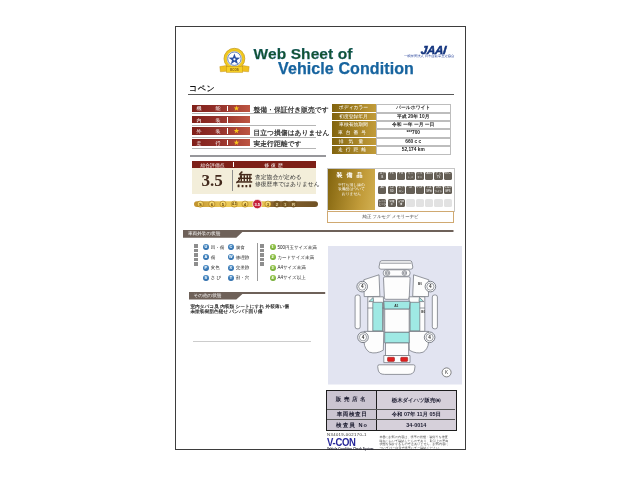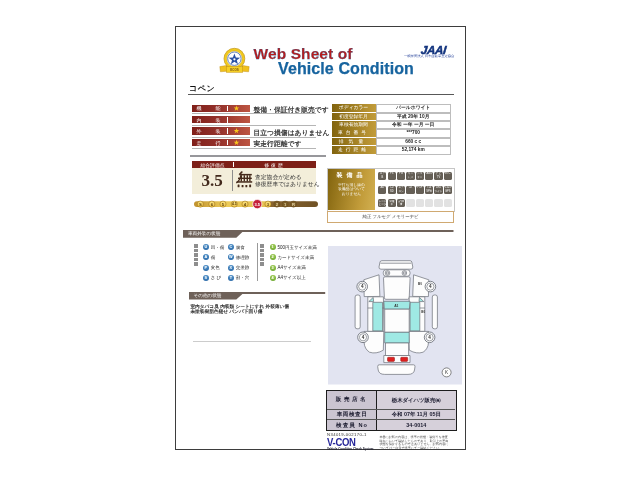--- a/index.html
+++ b/index.html
@@ -31,21 +31,21 @@
 <circle cx="17.4" cy="11.7" r="7.8" fill="#fff" stroke="#caa520" stroke-width="0.5"></circle>
 <circle cx="17.4" cy="11.7" r="6.7" fill="#fff" stroke="#2a50a2" stroke-width="0.7"></circle>
 <path d="M17.4 6.6 L18.9 10.6 L23.1 10.7 L19.8 13.2 L21 17.2 L17.4 14.8 L13.8 17.2 L15 13.2 L11.7 10.7 L15.9 10.6 Z" fill="#2a50a2"></path>
 <circle cx="17.4" cy="12.3" r="1.1" fill="#fff"></circle>
 <path d="M2.8 19.6 L9.5 18.4 L10.2 24.2 L3.4 24.8 Z" fill="#f0c01e" stroke="#b8860b" stroke-width="0.4"></path>
 <path d="M32.2 19.6 L25.5 18.4 L24.8 24.2 L31.6 24.8 Z" fill="#f0c01e" stroke="#b8860b" stroke-width="0.4"></path>
 <rect x="9.2" y="19.6" width="16.6" height="5.8" fill="#f6cf25" stroke="#b8860b" stroke-width="0.4"></rect>
 <text x="17.5" y="23.9" font-size="3" text-anchor="middle" fill="#7a5410" font-weight="bold" font-family="Liberation Sans,sans-serif">ECOS</text>
 </svg>
 
-<div class="ab" style="left:253.5px;top:44.8px;font-size:15.5px;font-weight:bold;color:#b91c1c;letter-spacing:0.1px;-webkit-text-stroke:0.25px #17649f;white-space:nowrap">Web Sheet of</div>
+<div class="ab" style="left:253.5px;top:44.8px;font-size:15.5px;font-weight:bold;color:#14532d;letter-spacing:0.1px;-webkit-text-stroke:0.25px #17649f;white-space:nowrap">Web Sheet of</div>
 
 <div class="ab" style="left:278px;top:59.6px;font-size:16px;font-weight:bold;color:#17649f;letter-spacing:0.1px;-webkit-text-stroke:0.25px #17649f;white-space:nowrap">Vehicle Condition</div>
 
 <div class="ab" style="left:421px;top:43.5px;font-size:11.5px;font-weight:bold;font-style:italic;color:#14357f;letter-spacing:-0.3px;-webkit-text-stroke:0.5px #14357f;transform:skewX(-6deg)">JAAI</div>
 
 <div class="ab" style="left:404px;top:53.8px;font-size:3.3px;color:#26429a;white-space:nowrap">一般財団法人 日本自動車査定協会</div>
 
 <div class="ab" style="left:189px;top:83px;font-size:8px;color:#111;font-weight:bold;letter-spacing:0.5px">コペン</div>
 
 <div class="ab" style="left:188px;top:93.6px;width:265.5px;height:1.8px;background:#585858"></div>

